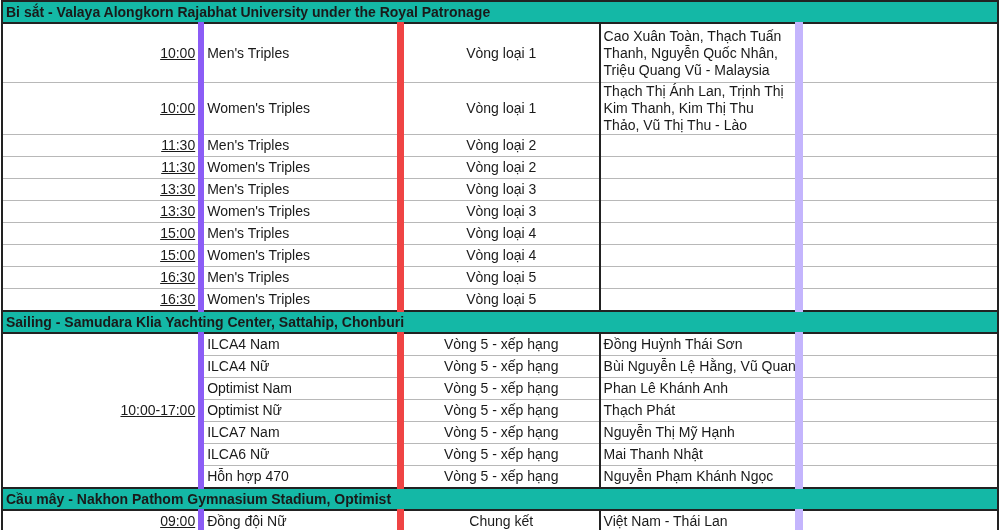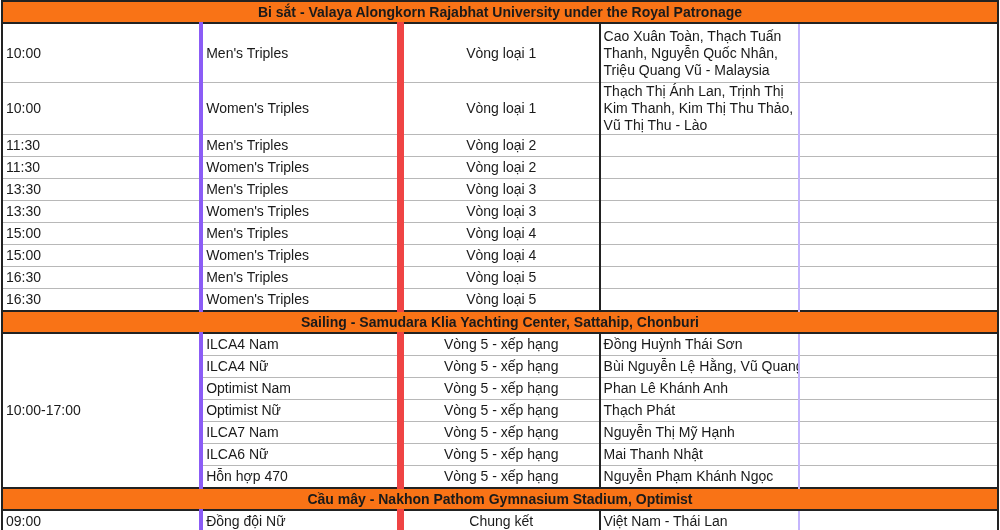--- a/index.html
+++ b/index.html
@@ -1,27 +1,27 @@
 <!DOCTYPE html>
 <html><head>
 <meta charset="utf-8">
 <style>
   html, body { margin:0; padding:0; background:#ffffff; }
   body { width:1000px; height:530px; overflow:hidden; font-family:"Liberation Sans", sans-serif; font-size:14px; color:#1a1a1a; }
   table { border-collapse:collapse; table-layout:fixed; width:998px; margin-left:1px; }
   td { border:1px solid #b8b8b8; padding:0 3px; height:21px; line-height:17px; vertical-align:middle; overflow:hidden; white-space:nowrap; }
-  td.c1 { width:77px; text-align:left; border-left:2px solid #222; border-right:4px solid #8b5cf6; }
+  td.c1 { width:77px; text-align:right; border-left:2px solid #222; border-right:6px solid #8b5cf6;text-decoration:underline; }
   td.c2 { width:249px; border-right:7px solid #ef4444; }
   td.c3 { width:155px; text-align:center; border-right:2px solid #222;margin-top:20px; }
-  td.c4 { width:373px; border-right:2px solid #c4b5fd; }
+  td.c4 { width:373px; border-right:8px solid #c4b5fd; }
   td.c5 { width:108px; border-right:2px solid #222; }
   td.wrap { white-space:normal; }
   tr.tall td { height:58px; }
   tr.tall2 td { height:33px; }
-  tr.section td { background:#f97316; font-weight:bold; border-top:2px solid #222; border-bottom:2px solid #222; border-left:2px solid #222; border-right:2px solid #222; height:20px;text-align:center; }
+  tr.section td { background:#14b8a6; font-weight:bold; border-top:2px solid #222; border-bottom:2px solid #222; border-left:2px solid #222; border-right:2px solid #222; height:20px; }
 </style>
 </head>
 <body>
 
 <table>
   <tbody>
 
     <tr class="section">
       <td colspan="5">Bi sắt - Valaya Alongkorn Rajabhat University under the Royal Patronage</td>
     </tr>

